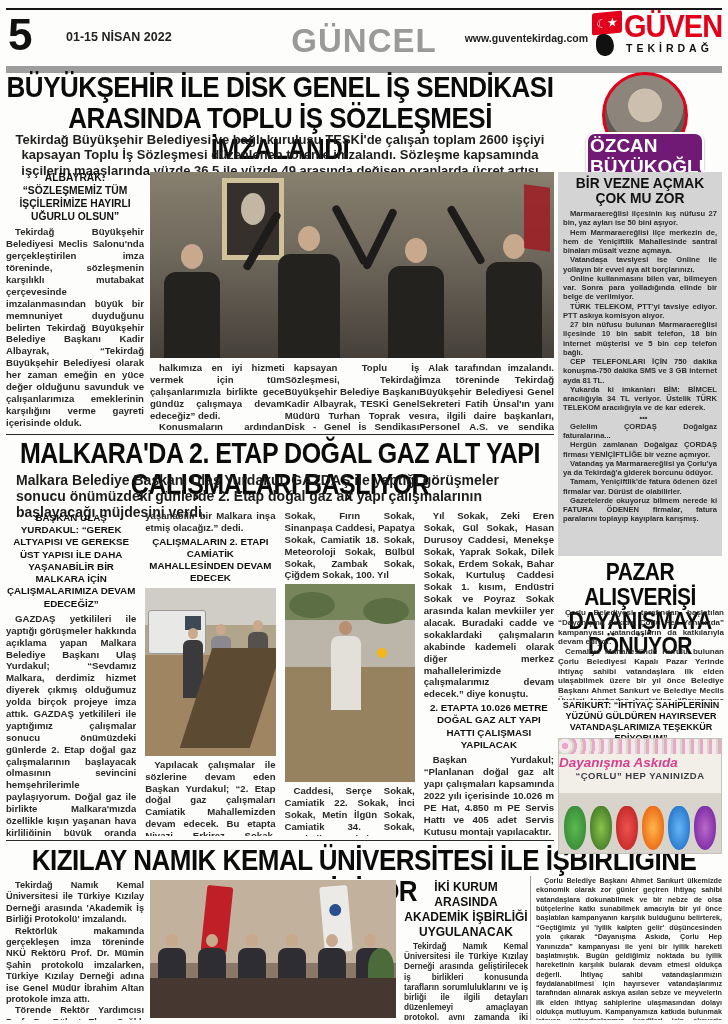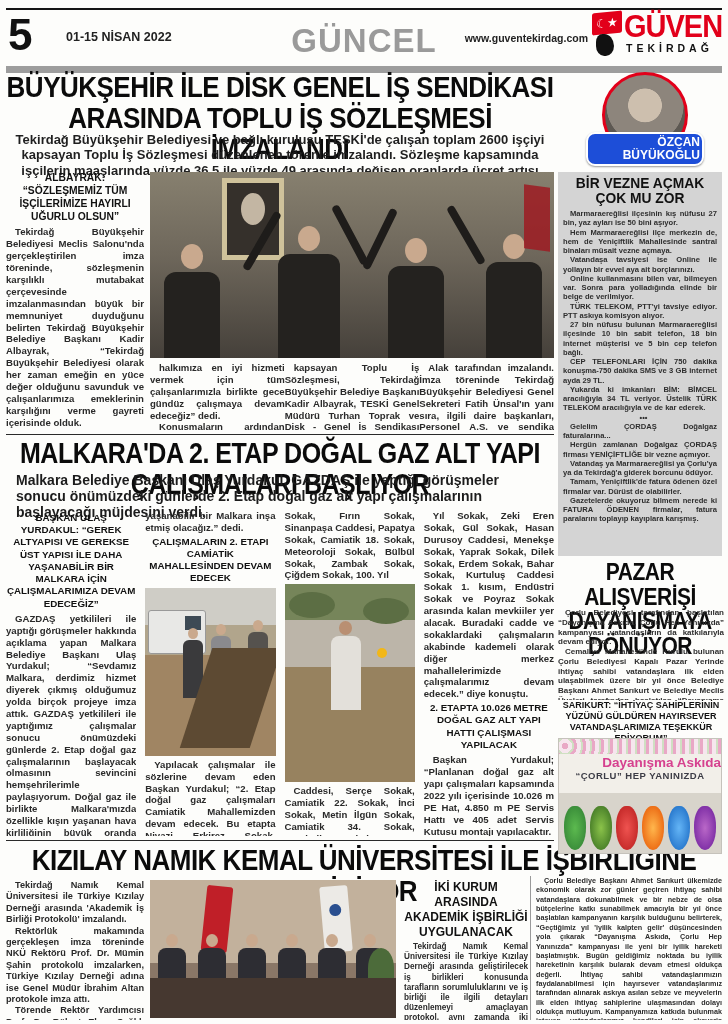--- a/index.html
+++ b/index.html
@@ -61,33 +61,33 @@
   .trench { position:absolute; right:10px; top:60px; width:70px; height:100px; background:#5d4a33; transform:skewX(-18deg); }
   .mphoto2 { position:relative; width:100%; height:198px; margin:3px 0; background:linear-gradient(#76855a 0 18%, #bcb5a9 18% 42%, #97825f 42% 100%); }
   .bush { position:absolute; width:46px; height:26px; border-radius:50%; background:#5c6e44; }
   .jacketfig { position:absolute; left:46px; top:52px; width:30px; height:74px; background:#e3e0da; border-radius:8px 8px 0 0; }
   .jacketfig::before { content:""; display:block; width:13px; height:14px; border-radius:50%; background:#b98f72; margin:-15px auto 2px; }
   .ball { position:absolute; width:10px; height:10px; border-radius:50%; background:#f2b718; }
 
   
   .portrait { position:absolute; left:566px; top:72px; width:158px; height:98px; }
   .pcircle { width:86px; height:86px; border-radius:50%; border:3px solid #e2001a; margin:0 auto; background:radial-gradient(circle at 50% 38%, #cdbfae 0 26%, #8d857c 27% 60%, #5d5852 61% 100%); }
-  .pname { position:relative; margin:-26px auto 0; width:118px; background:#1d4ed8; border:2px solid #fff; border-radius:9px; color:#fff; font-weight:900; font-size:12px; line-height:1.1; text-align:right; padding:2px 2px; box-shadow:0 1px 2px rgba(0,0,0,.4); }
+  .pname { position:relative; margin:-26px auto 0; width:118px; background:#701a75; border:2px solid #fff; border-radius:9px; color:#fff; font-weight:900; font-size:19px; line-height:1.1; text-align:left; padding:2px 2px; box-shadow:0 1px 2px rgba(0,0,0,.4); }
   .vezne { position:absolute; left:558px; top:172px; width:164px; height:384px; background:#d4d4d4; padding:4px 5px; overflow:hidden; }
   .vezne-title { font-size:13.8px; font-weight:900; text-align:center; margin-bottom:3px; color:#111; }
   .vezne p { font-size:7.6px; line-height:1.22; font-weight:700; color:#2e2e2e; text-align:justify; text-indent:7px; }
 
   .pz-head { position:absolute; left:556px; top:560px; width:168px; font-size:21px; line-height:22px; transform:scaleY(1.12); transform-origin:top; }
   .pz-body { position:absolute; left:558px; top:608px; width:166px; height:92px; overflow:hidden; }
   .pz-body p { font-size:8px; line-height:1.22; font-weight:700; text-align:justify; text-indent:7px; color:#2e2e2e; }
   .pz-kicker { position:absolute; left:558px; top:700px; width:166px; font-size:9px; line-height:1.22; }
 
   .poster { position:absolute; left:558px; top:738px; width:164px; height:116px; background:#f2efe9; border:1px solid #c5c2bb; }
   .flowers { height:15px; background:repeating-radial-gradient(circle at 6px 7px, #e9a8c6 0 3px, #f6e6ee 3px 7px, #cfe0c2 7px 9px); }
-  .poster-title { font-size:13.5px; font-weight:900; color:#d6418f; text-align:right; margin-top:1px; }
+  .poster-title { font-size:13.5px; font-weight:900; color:#d6418f; text-align:left; margin-top:1px; font-style:italic; }
   .poster-sub { font-size:9.5px; font-weight:800; color:#3c3c46; text-align:center; letter-spacing:.5px; }
   .produce { position:absolute; bottom:0; left:0; right:0; height:60px; background:#d8d4cb; display:flex; align-items:flex-end; justify-content:space-around; padding:3px; }
   .bag { width:22px; height:44px; border-radius:45% 45% 50% 50%; }
 
   
   .k-head { position:absolute; left:6px; top:844px; width:716px; font-size:26px; line-height:28px; transform:scaleY(1.12); transform-origin:top; }
   .k-col1 { position:absolute; left:6px; top:880px; width:138px; height:140px; overflow:hidden; }
   .k-col1 p { font-size:9.2px; }
   .kphoto { left:150px; top:880px; width:246px; height:138px; background:linear-gradient(#c2b19c 0 60%, #8a7767 60% 100%); }
   .kflagL { position:absolute; left:54px; top:6px; width:26px; height:66px; background:#c01f28; transform:rotate(6deg); border-radius:3px; }
@@ -252,21 +252,21 @@
   </div>
   <div class="vezne">
     <div class="vezne-title">BİR VEZNE AÇMAK ÇOK MU ZOR</div>
     <div>
         <p>Marmaraereğlisi ilçesinin kış nüfusu 27 bin, yaz ayları ise 50 bini aşıyor.</p>
         <p>Hem Marmaraereğlisi ilçe merkezin de, hem de Yeniçiftlik Mahallesinde santral binaları müsait vezne açmaya.</p>
         <p>Vatandaşa tavsiyesi ise Online ile yollayın bir evvel aya ait borçlarınızı.</p>
         <p>Online kullanmasını bilen var, bilmeyen var. Sonra para yolladığında elinde bir belge de verilmiyor.</p>
         <p>TÜRK TELEKOM, PTT'yi tavsiye ediyor. PTT askıya komisyon alıyor.</p>
         <p>27 bin nüfusu bulunan Marmaraereğlisi ilçesinde 10 bin sabit telefon, 18 bin internet müşterisi ve 5 bin cep telefon bağlı.</p>
-        <p>CEP TELEFONLARI İÇİN 750 dakika konuşma-750 dakika SMS ve 3 GB internet ayda 29 TL.</p>
+        <p>CEP TELEFONLARI İÇİN 750 dakika konuşma-750 dakika SMS ve 3 GB internet ayda 81 TL.</p>
         <p>Yukarda ki imkanları BİM: BİMCEL aracılığıyla 34 TL veriyor. Üstelik TÜRK TELEKOM aracılığıyla ve de kar ederek.</p>
         <p style="text-align: center;">•••</p>
         <p>Gelelim ÇORDAŞ Doğalgaz faturalarına...</p>
         <p>Hergün zamlanan Doğalgaz ÇORDAŞ firması YENİÇİFTLİĞE bir vezne açmıyor.</p>
         <p>Vatandaş ya Marmaraereğlisi ya Çorlu'ya ya da Tekirdağ'a giderek borcunu ödüyor.</p>
         <p>Tamam, Yeniçiftlik'de fatura ödenen özel firmalar var. Dürüst de olabilirler.</p>
         <p>Gazetelerde okuyoruz bilmem nerede ki FATURA ÖDENEN firmalar, fatura paralarını toplayıp kayıplara karışmış.</p>
       </div>
   </div>
 

